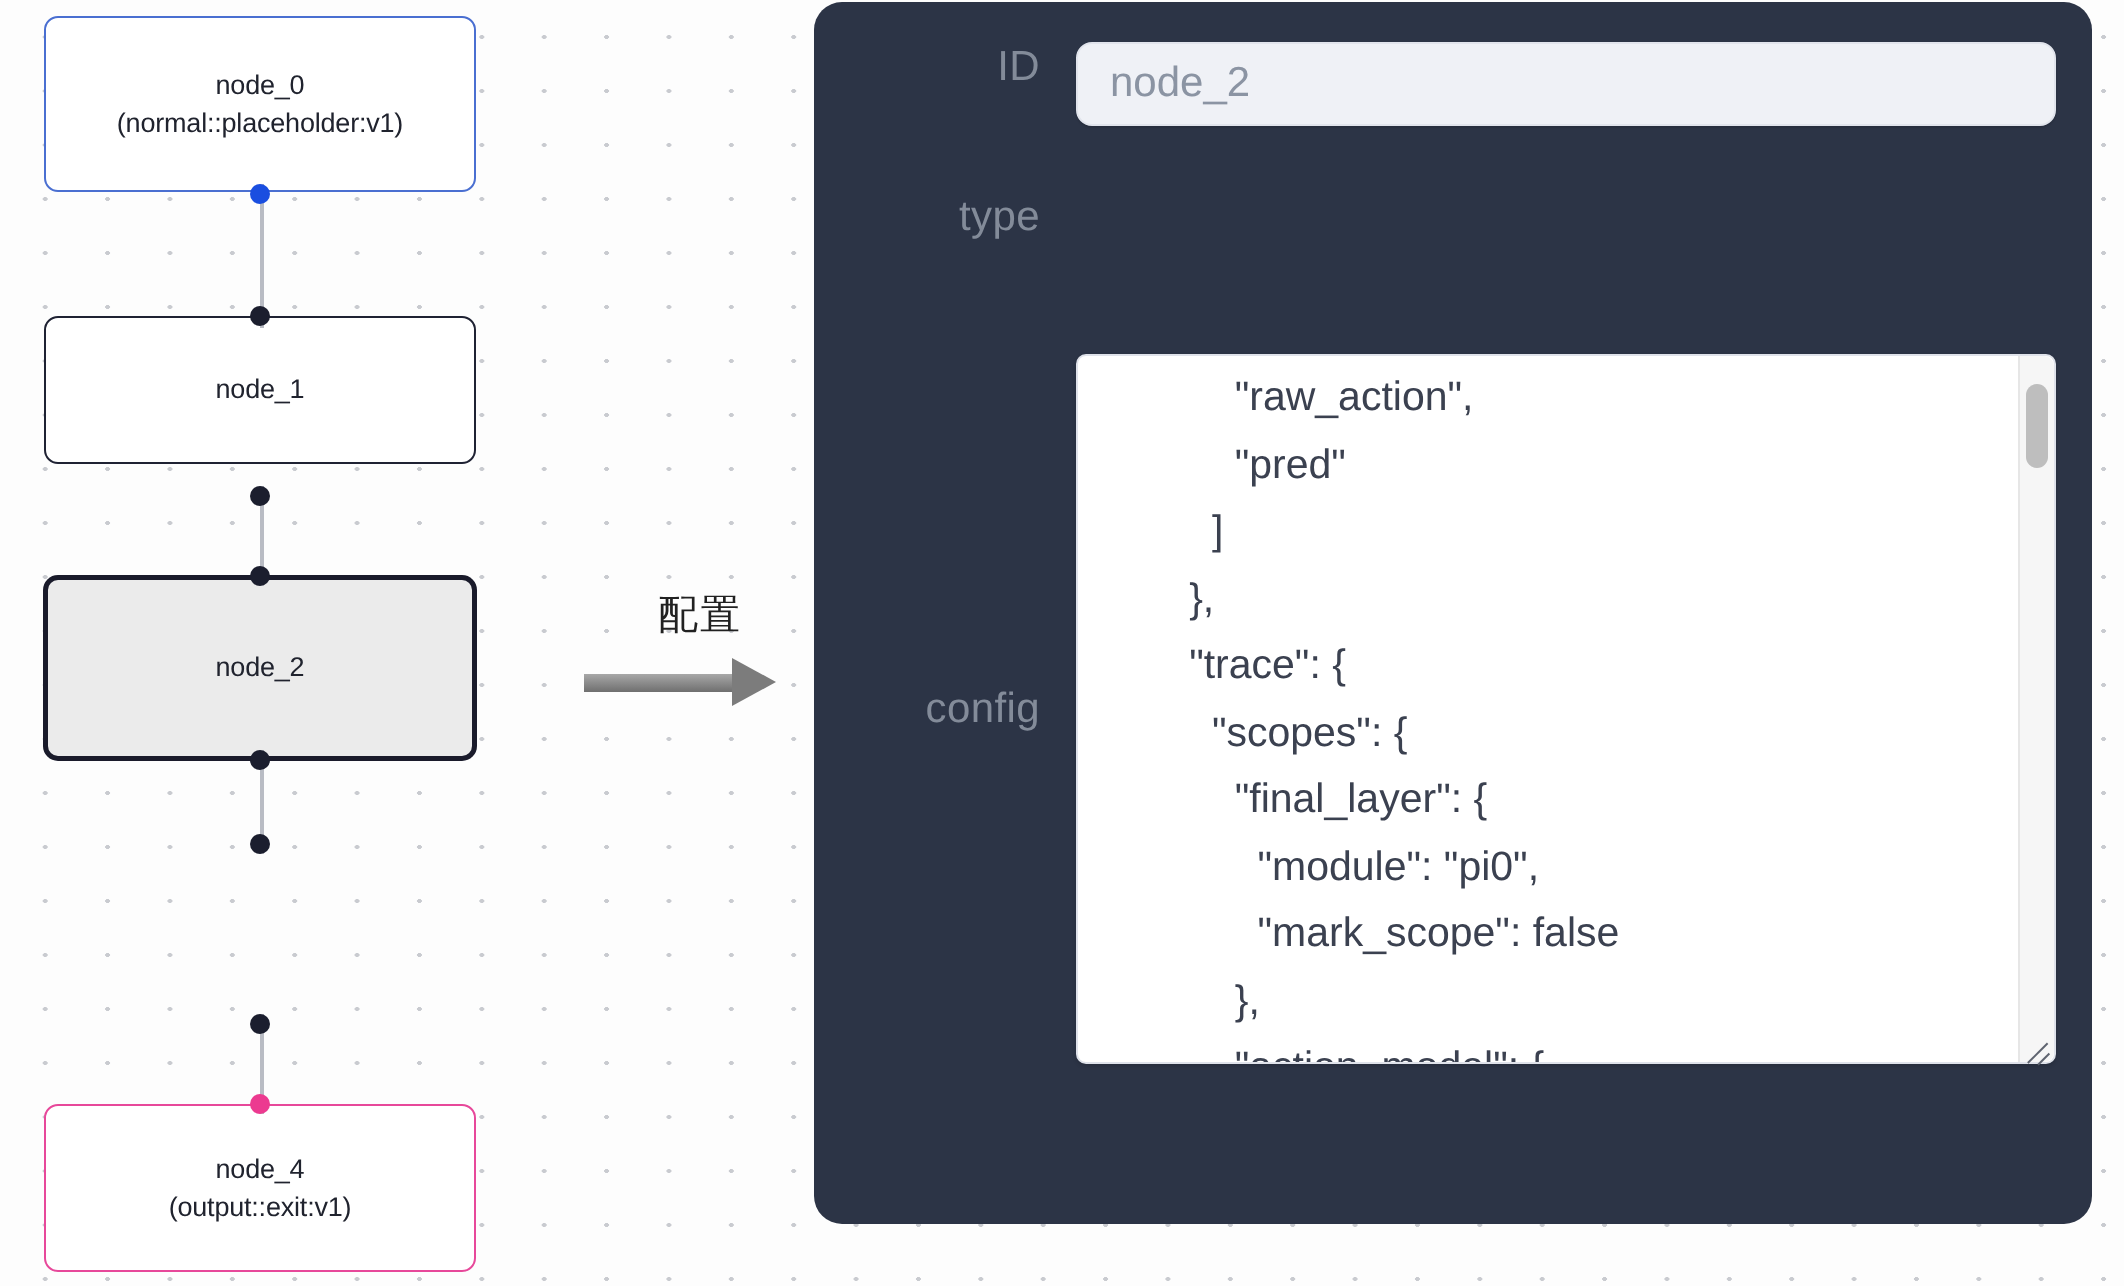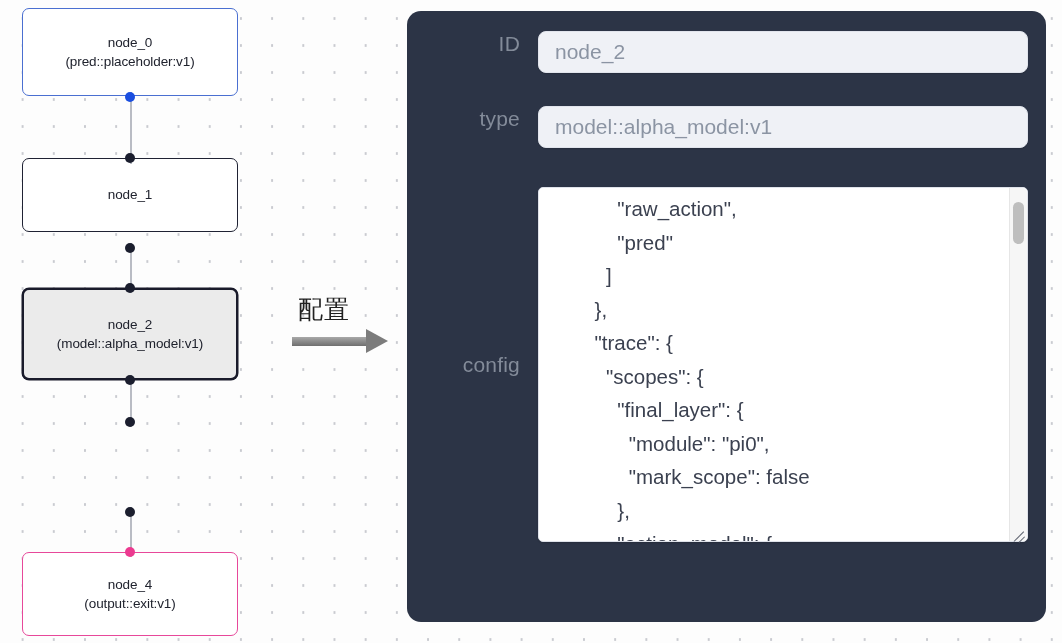--- a/index.html
+++ b/index.html
@@ -100,25 +100,25 @@
 
   
   #arrow-group {
     position: absolute;
     left: 292px;
     top: 296px;
     width: 110px;
     height: 70px;
   }
   #arrow-label {
-    font-family: Liberation Serif, serif;
-    font-size: 25px;
+    font-family: Liberation Mono, monospace;
+    font-size: 20px;
     color: #212121;
     letter-spacing: 1px;
-    text-align: left;
+    text-align: center;
     padding-left: 6px;
     line-height: 28px;
   }
   #arrow-shape {
     position: relative;
     margin-top: 4px;
     width: 100px;
     height: 26px;
   }
   #arrow-shaft {
@@ -133,21 +133,21 @@
     width: 0; height: 0;
     border-top: 12.5px solid transparent;
     border-bottom: 12.5px solid transparent;
     border-left: 22px solid #7c7c7c;
   }
 
   
   #panel {
     position: absolute;
     left: 407px;
-    top: 11px;
+    top: 1px;
     width: 639px;
     height: 611px;
     background: #2c3446;
     border-radius: 14px;
     overflow: hidden;
   }
   .field-row {
     position: absolute;
     display: flex;
     align-items: flex-start;
@@ -170,21 +170,21 @@
     border-radius: 8px;
     color: #8b94a3;
     font-size: 21px;
     font-family: "Liberation Sans", "DejaVu Sans", sans-serif;
     padding: 8px 16px;
     outline: none;
     box-shadow: 0 1px 1px rgba(0,0,0,0.12);
   }
 
   #row-id   { left: 21px; top: 20px; }
-  #row-type { left: 21px; top: 95px; }
+  #row-type { left: 21px; top: 95px; flex-direction: column; }
   #row-config { left: 21px; top: 176px; align-items: center; }
 
   #input-id   { width: 490px; height: 42px; }
   #input-type { width: 490px; height: 42px; }
 
   #config-wrap {
     position: relative;
     width: 490px;
     height: 355px;
   }
@@ -261,33 +261,32 @@
 
   <div id="flow">
 
     <div class="edge" style="top:92px;height:72px;"></div>
     <div class="edge" style="top:243px;height:50px;"></div>
     <div class="edge" style="top:375px;height:52px;"></div>
     <div class="edge" style="top:507px;height:50px;"></div>
 
     <div class="node is-input" id="node-0">
       <span class="ntitle">node_0</span>
-      <span class="nsub">(pred::placeholder:v1)</span>
+      <span class="nsub">(normal::placeholder:v1)</span>
     </div>
     <div class="handle blue" style="top:92px;"></div>
 
     <div class="node" id="node-1">
       <span class="ntitle">node_1</span>
     </div>
     <div class="handle" style="top:153px;"></div>
     <div class="handle" style="top:243px;"></div>
 
     <div class="node is-selected" id="node-2">
       <span class="ntitle">node_2</span>
-      <span class="nsub">(model::alpha_model:v1)</span>
     </div>
     <div class="handle" style="top:283px;"></div>
     <div class="handle" style="top:375px;"></div>
 
     <div class="handle" style="top:417px;"></div>
     <div class="handle" style="top:507px;"></div>
 
     <div class="node is-output" id="node-4">
       <span class="ntitle">node_4</span>
       <span class="nsub">(output::exit:v1)</span>
@@ -305,21 +304,20 @@
 
   <div id="panel">
 
     <div class="field-row" id="row-id">
       <div class="field-label">ID</div>
       <input class="field-input" id="input-id" type="text" value="node_2" placeholder="node id" style="">
     </div>
 
     <div class="field-row" id="row-type">
       <div class="field-label">type</div>
-      <input class="field-input" id="input-type" type="text" value="model::alpha_model:v1" placeholder="node type" style="">
     </div>
 
     <div class="field-row" id="row-config">
       <div class="field-label">config</div>
       <div id="config-wrap">
         <div id="config-textarea">            "raw_action",
             "pred"
           ]
         },
         "trace": {

